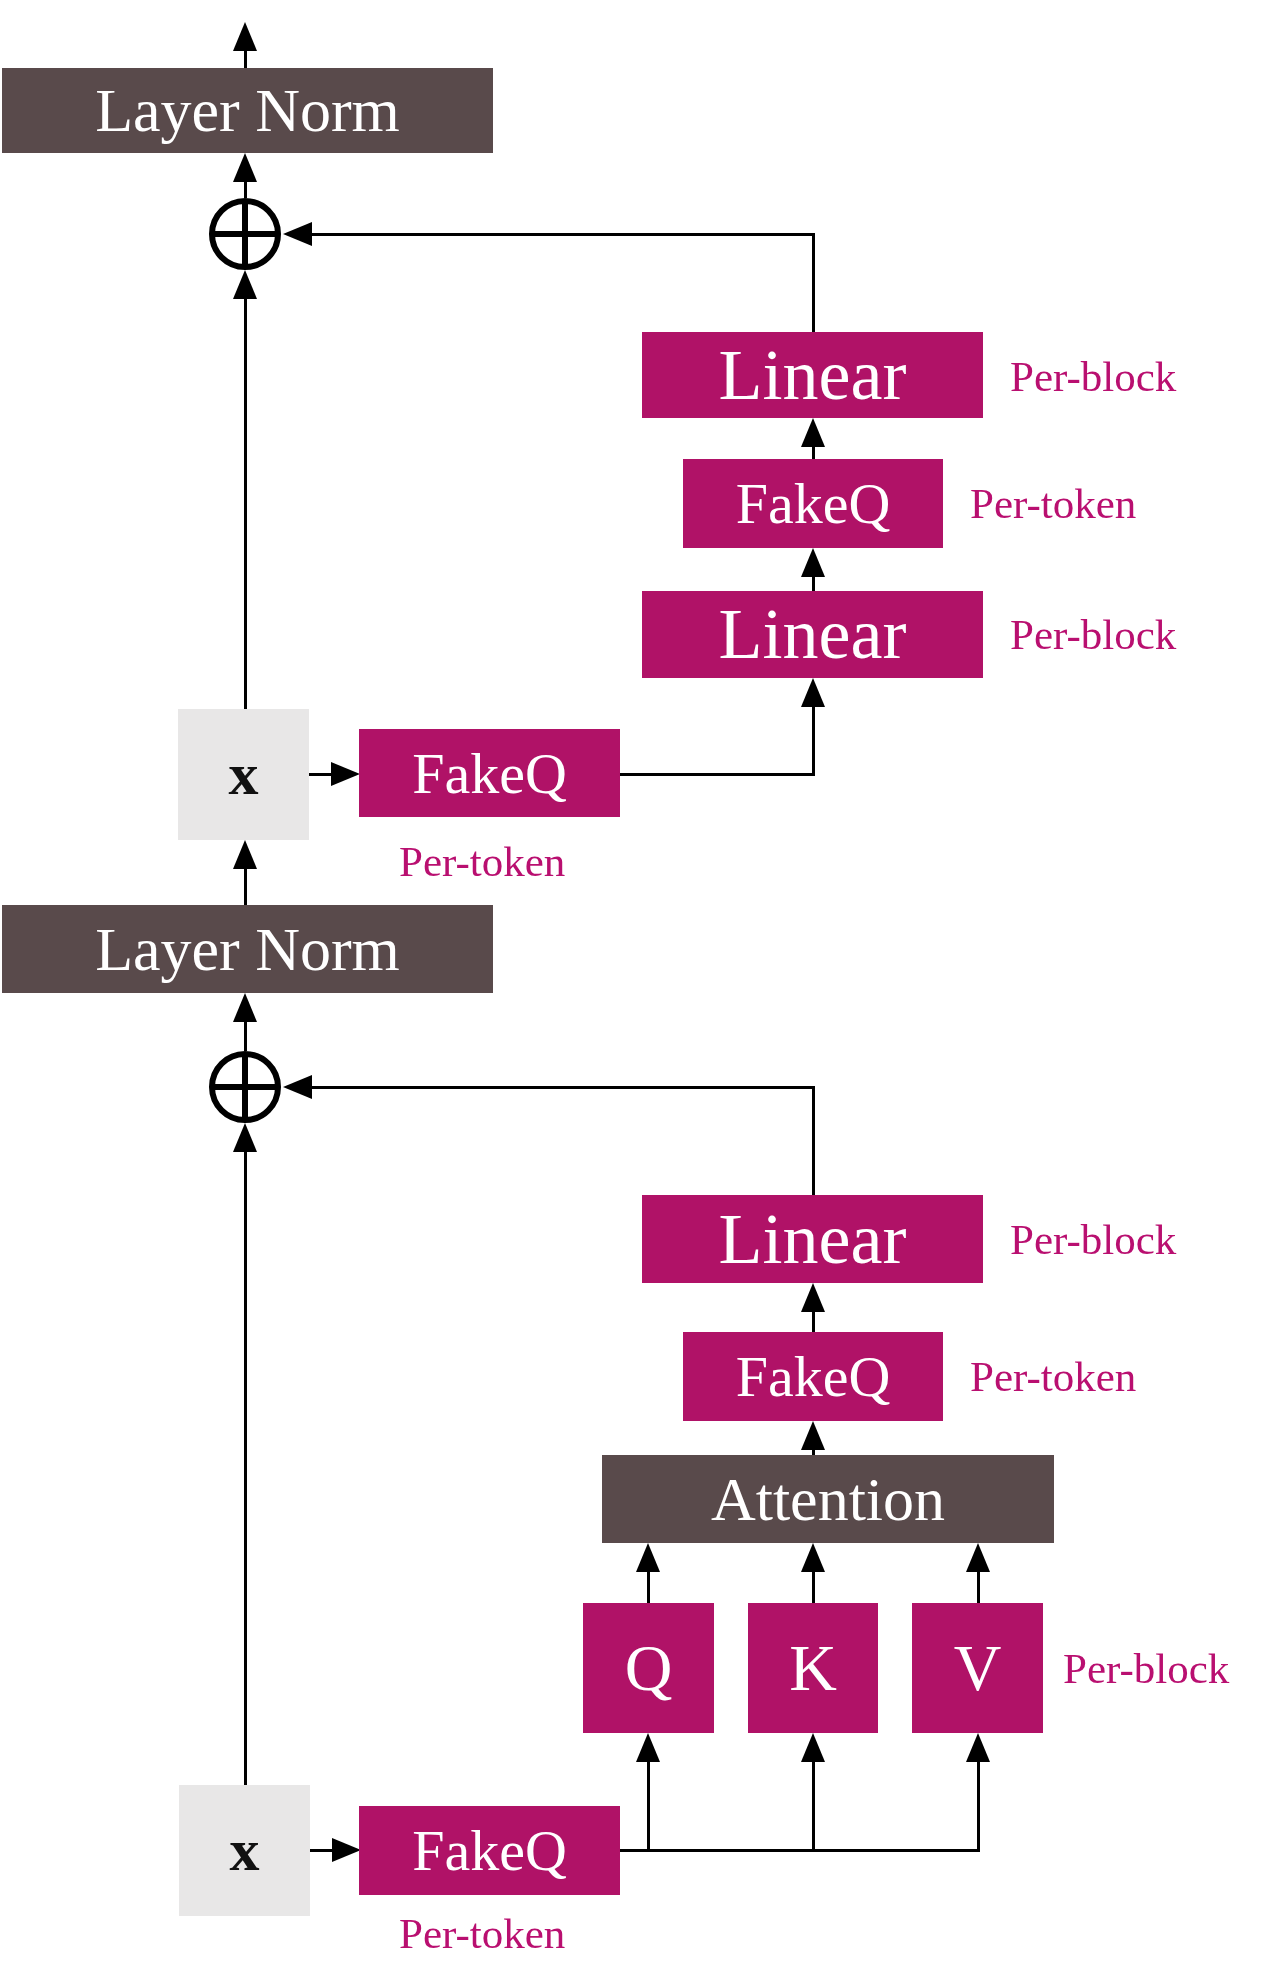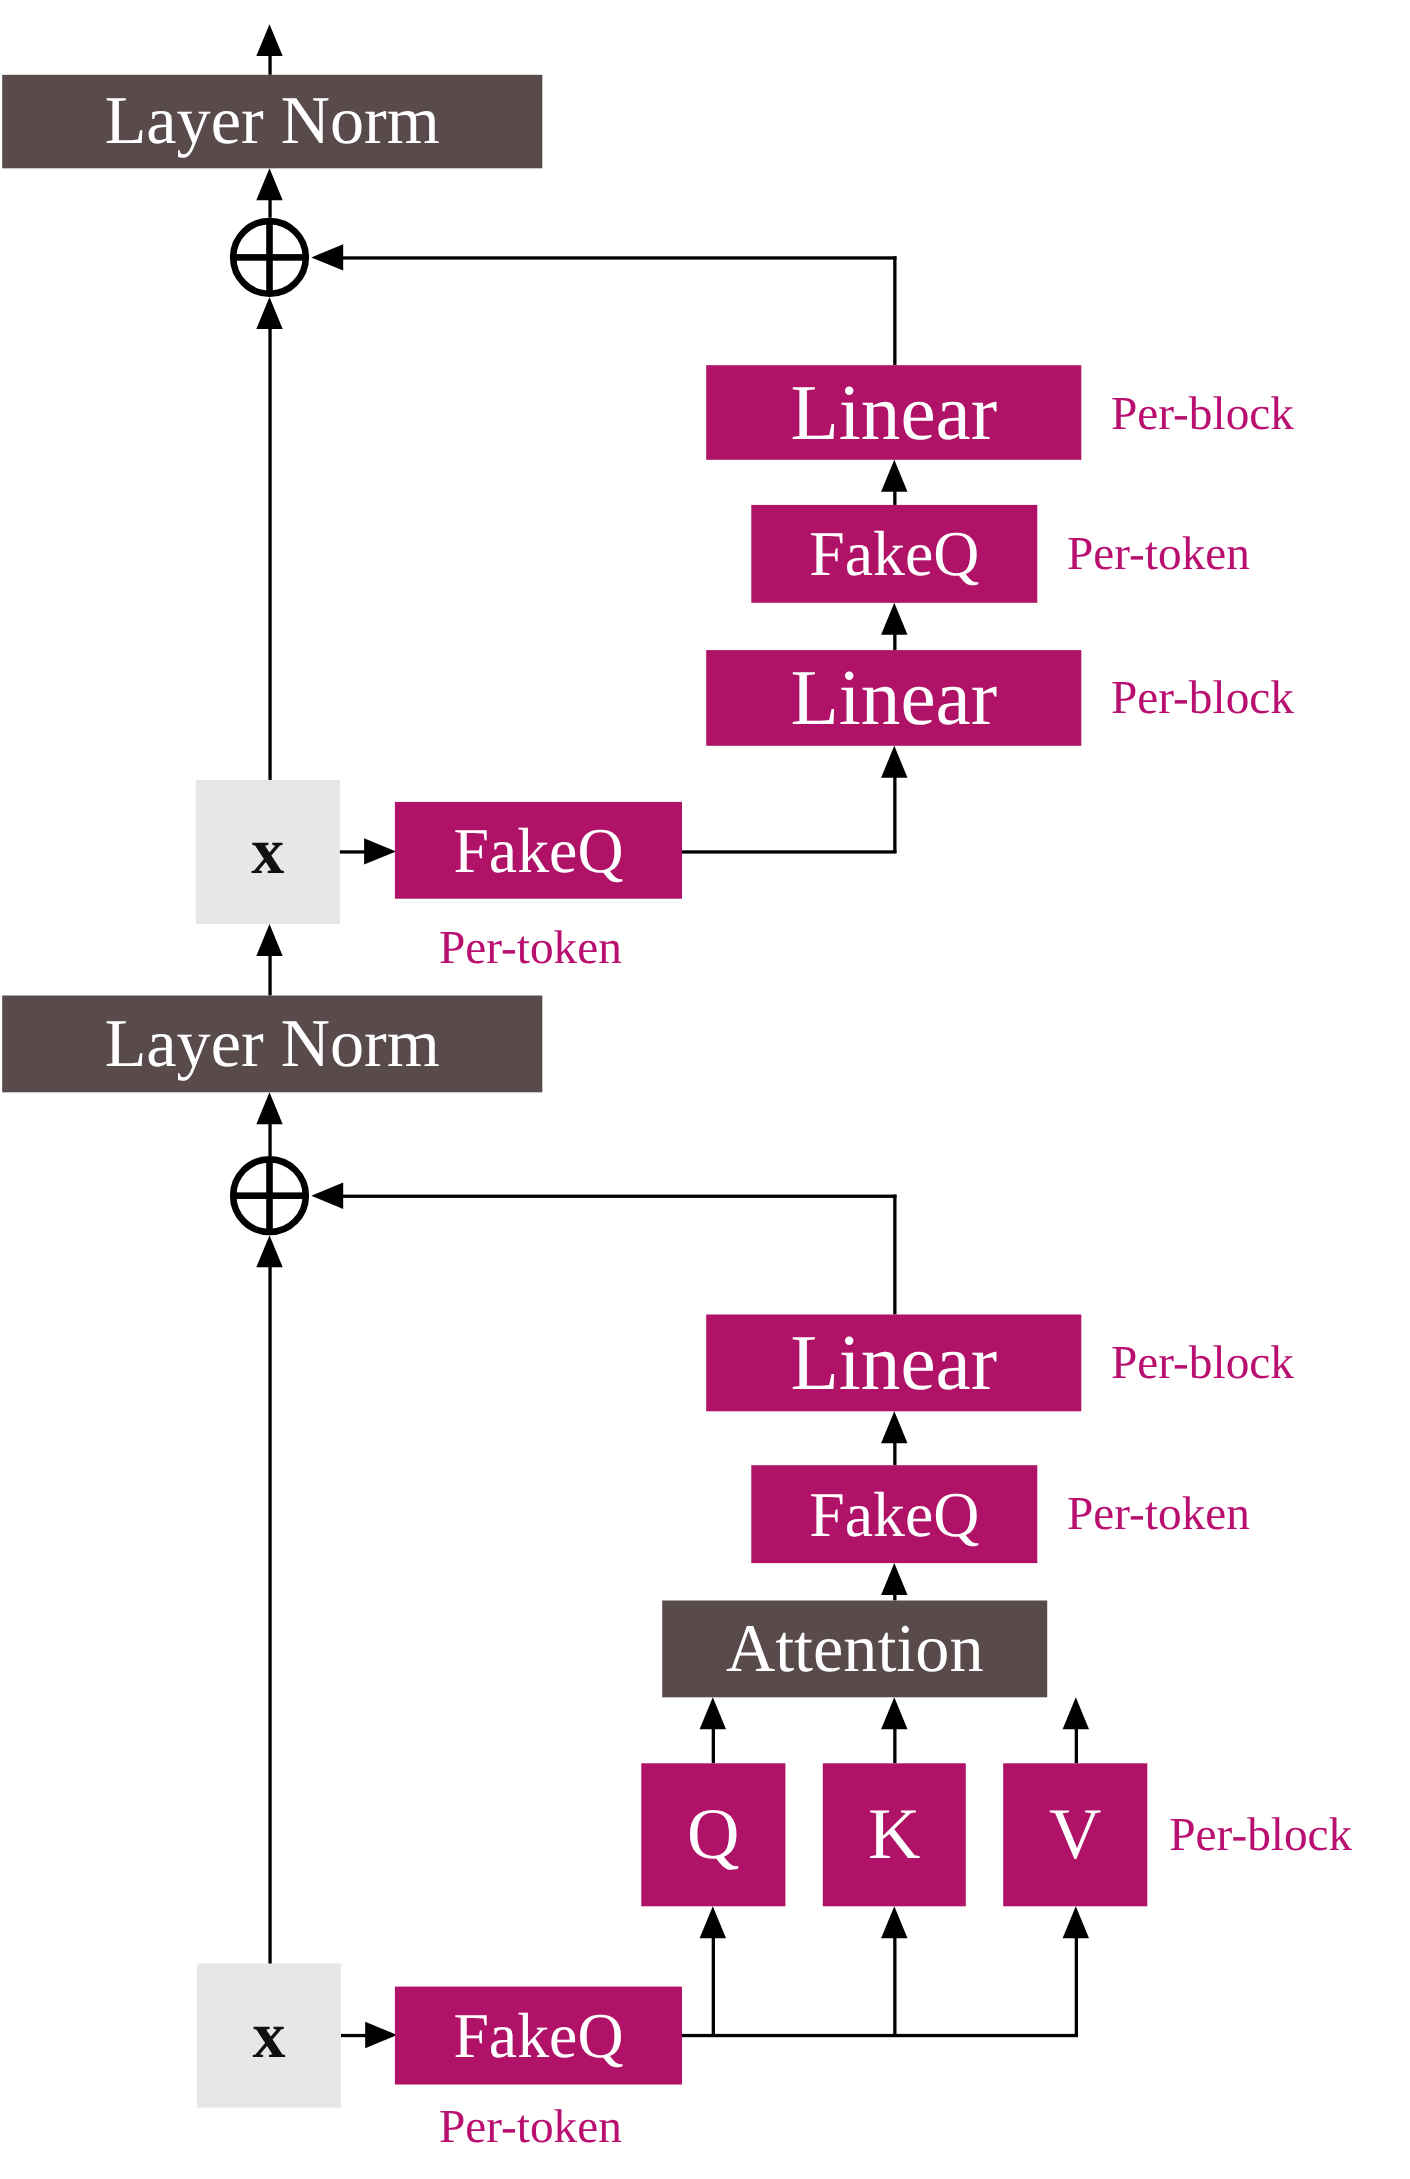--- a/index.html
+++ b/index.html
@@ -128,21 +128,21 @@
   <div class="vline" style="left:811.5px;top:1309px;height:23px;"></div>
 
   <div class="node fill-magenta t-fakeq" style="left:683px;top:1332px;width:260px;height:89px;">
     <span>FakeQ</span>
   </div>
   <div class="lbl" style="left:970px;top:1355px;">Per-token</div>
 
   <div class="head head-up" style="left:801px;top:1421px;"></div>
   <div class="vline" style="left:811.5px;top:1447px;height:8px;"></div>
 
-  <div class="node fill-dark t-attn" style="left:602px;top:1455px;width:350px;height:88px;">
+  <div class="node fill-dark t-attn" style="left:602px;top:1455px;width:452px;height:88px;">
     <span>Attention</span>
   </div>
 
   <div class="head head-up" style="left:636px;top:1543px;"></div>
   <div class="vline" style="left:646.5px;top:1569px;height:34px;"></div>
   <div class="head head-up" style="left:801px;top:1543px;"></div>
   <div class="vline" style="left:811.5px;top:1569px;height:34px;"></div>
   <div class="head head-up" style="left:966px;top:1543px;"></div>
   <div class="vline" style="left:976.5px;top:1569px;height:34px;"></div>
 

